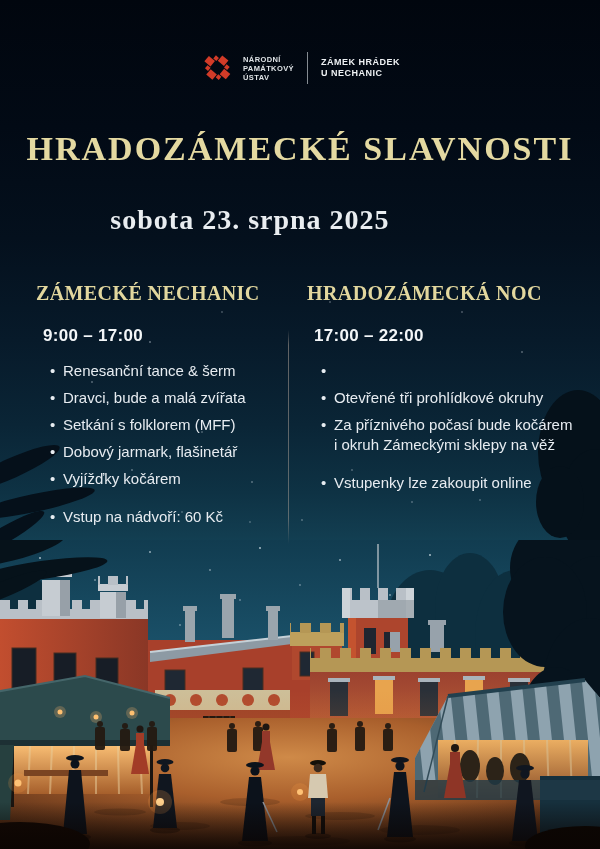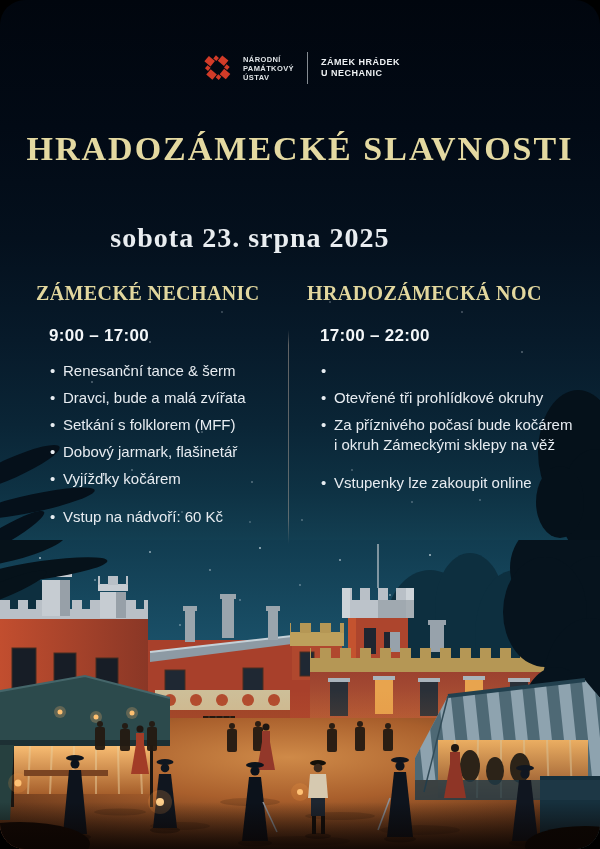--- a/index.html
+++ b/index.html
@@ -2,45 +2,44 @@
 <html><head>
 <meta charset="utf-8">
 <style>
   html,body{margin:0;padding:0;background:#000;}
   .poster{
     position:relative;width:600px;height:849px;overflow:hidden;
     background:linear-gradient(180deg,
       #01060e 0%,#020a15 15%,#04101d 28%,#071a2a 40%,
       #0a2536 50%,#0e3244 58%,#123d50 63%,#165066 70%,#1a5a72 80%,#1d5f76 100%);
     font-family:"Liberation Sans","DejaVu Sans",sans-serif;
-    border-radius:25px;
   }
   .stars-overlay{position:absolute;left:0;top:0;z-index:1;pointer-events:none;}
   .content{position:absolute;left:0;top:0;width:600px;z-index:3;}
 
   
   .logo-row{position:absolute;top:52px;left:0;width:600px;display:flex;justify-content:center;align-items:center;gap:9px;}
   .logo-mark{flex:0 0 auto;display:block;}
   .org-name{color:#dfe3e6;font-weight:bold;font-size:7.5px;line-height:9px;letter-spacing:.4px;}
   .logo-divider{width:1px;height:32px;background:rgba(205,210,215,.65);margin:0 4px;}
   .site-name{color:#eef1f3;font-weight:bold;font-size:9px;line-height:11.5px;letter-spacing:.5px;}
 
   
   .main-title{position:absolute;top:130px;left:0;width:600px;text-align:center;
     font-family:"Liberation Serif","DejaVu Serif",serif;font-weight:bold;
     font-size:34px;letter-spacing:2px;color:#e4d9a1;}
-  .date-line{position:absolute;top:222px;left:0;width:500px;text-align:center;
+  .date-line{position:absolute;top:204px;left:0;width:500px;text-align:center;
     font-family:"Liberation Serif","DejaVu Serif",serif;font-weight:bold;
     font-size:28px;letter-spacing:1px;color:#e9edf0;}
 
   
   .columns{position:absolute;top:282px;left:36px;width:540px;display:grid;grid-template-columns:271px auto;}
   .col-heading{font-family:"Liberation Serif","DejaVu Serif",serif;font-weight:bold;
     font-size:20px;letter-spacing:.4px;color:#e2d79e;}
-  .col-time{margin:21px 0 0 13px;font-size:17px;font-weight:bold;color:#f3f6f8;letter-spacing:.3px;}
+  .col-time{margin:21px 0 0 7px;font-size:17px;font-weight:bold;color:#f3f6f8;letter-spacing:.3px;}
   .col-list{margin:15px 0 0 14px;padding:0;list-style:none;}
   .col-list li{display:flex;margin:0 0 7px 0;}
   .bullet-dot{flex:0 0 13px;color:#e7ecf1;font-size:15px;line-height:20px;}
   .item-text{color:#e7ecf1;font-size:15px;line-height:20px;white-space:pre-line;}
   .footer-item{margin-top:18px !important;}
   .col-divider{position:absolute;left:288px;top:330px;width:1px;height:214px;z-index:2;
     background:linear-gradient(180deg,rgba(170,158,148,0),rgba(170,158,148,.55) 7%,rgba(170,158,148,.5) 88%,rgba(170,158,148,0));}
 
   .illustration{position:absolute;left:0;top:540px;z-index:2;display:block;}
 </style>

